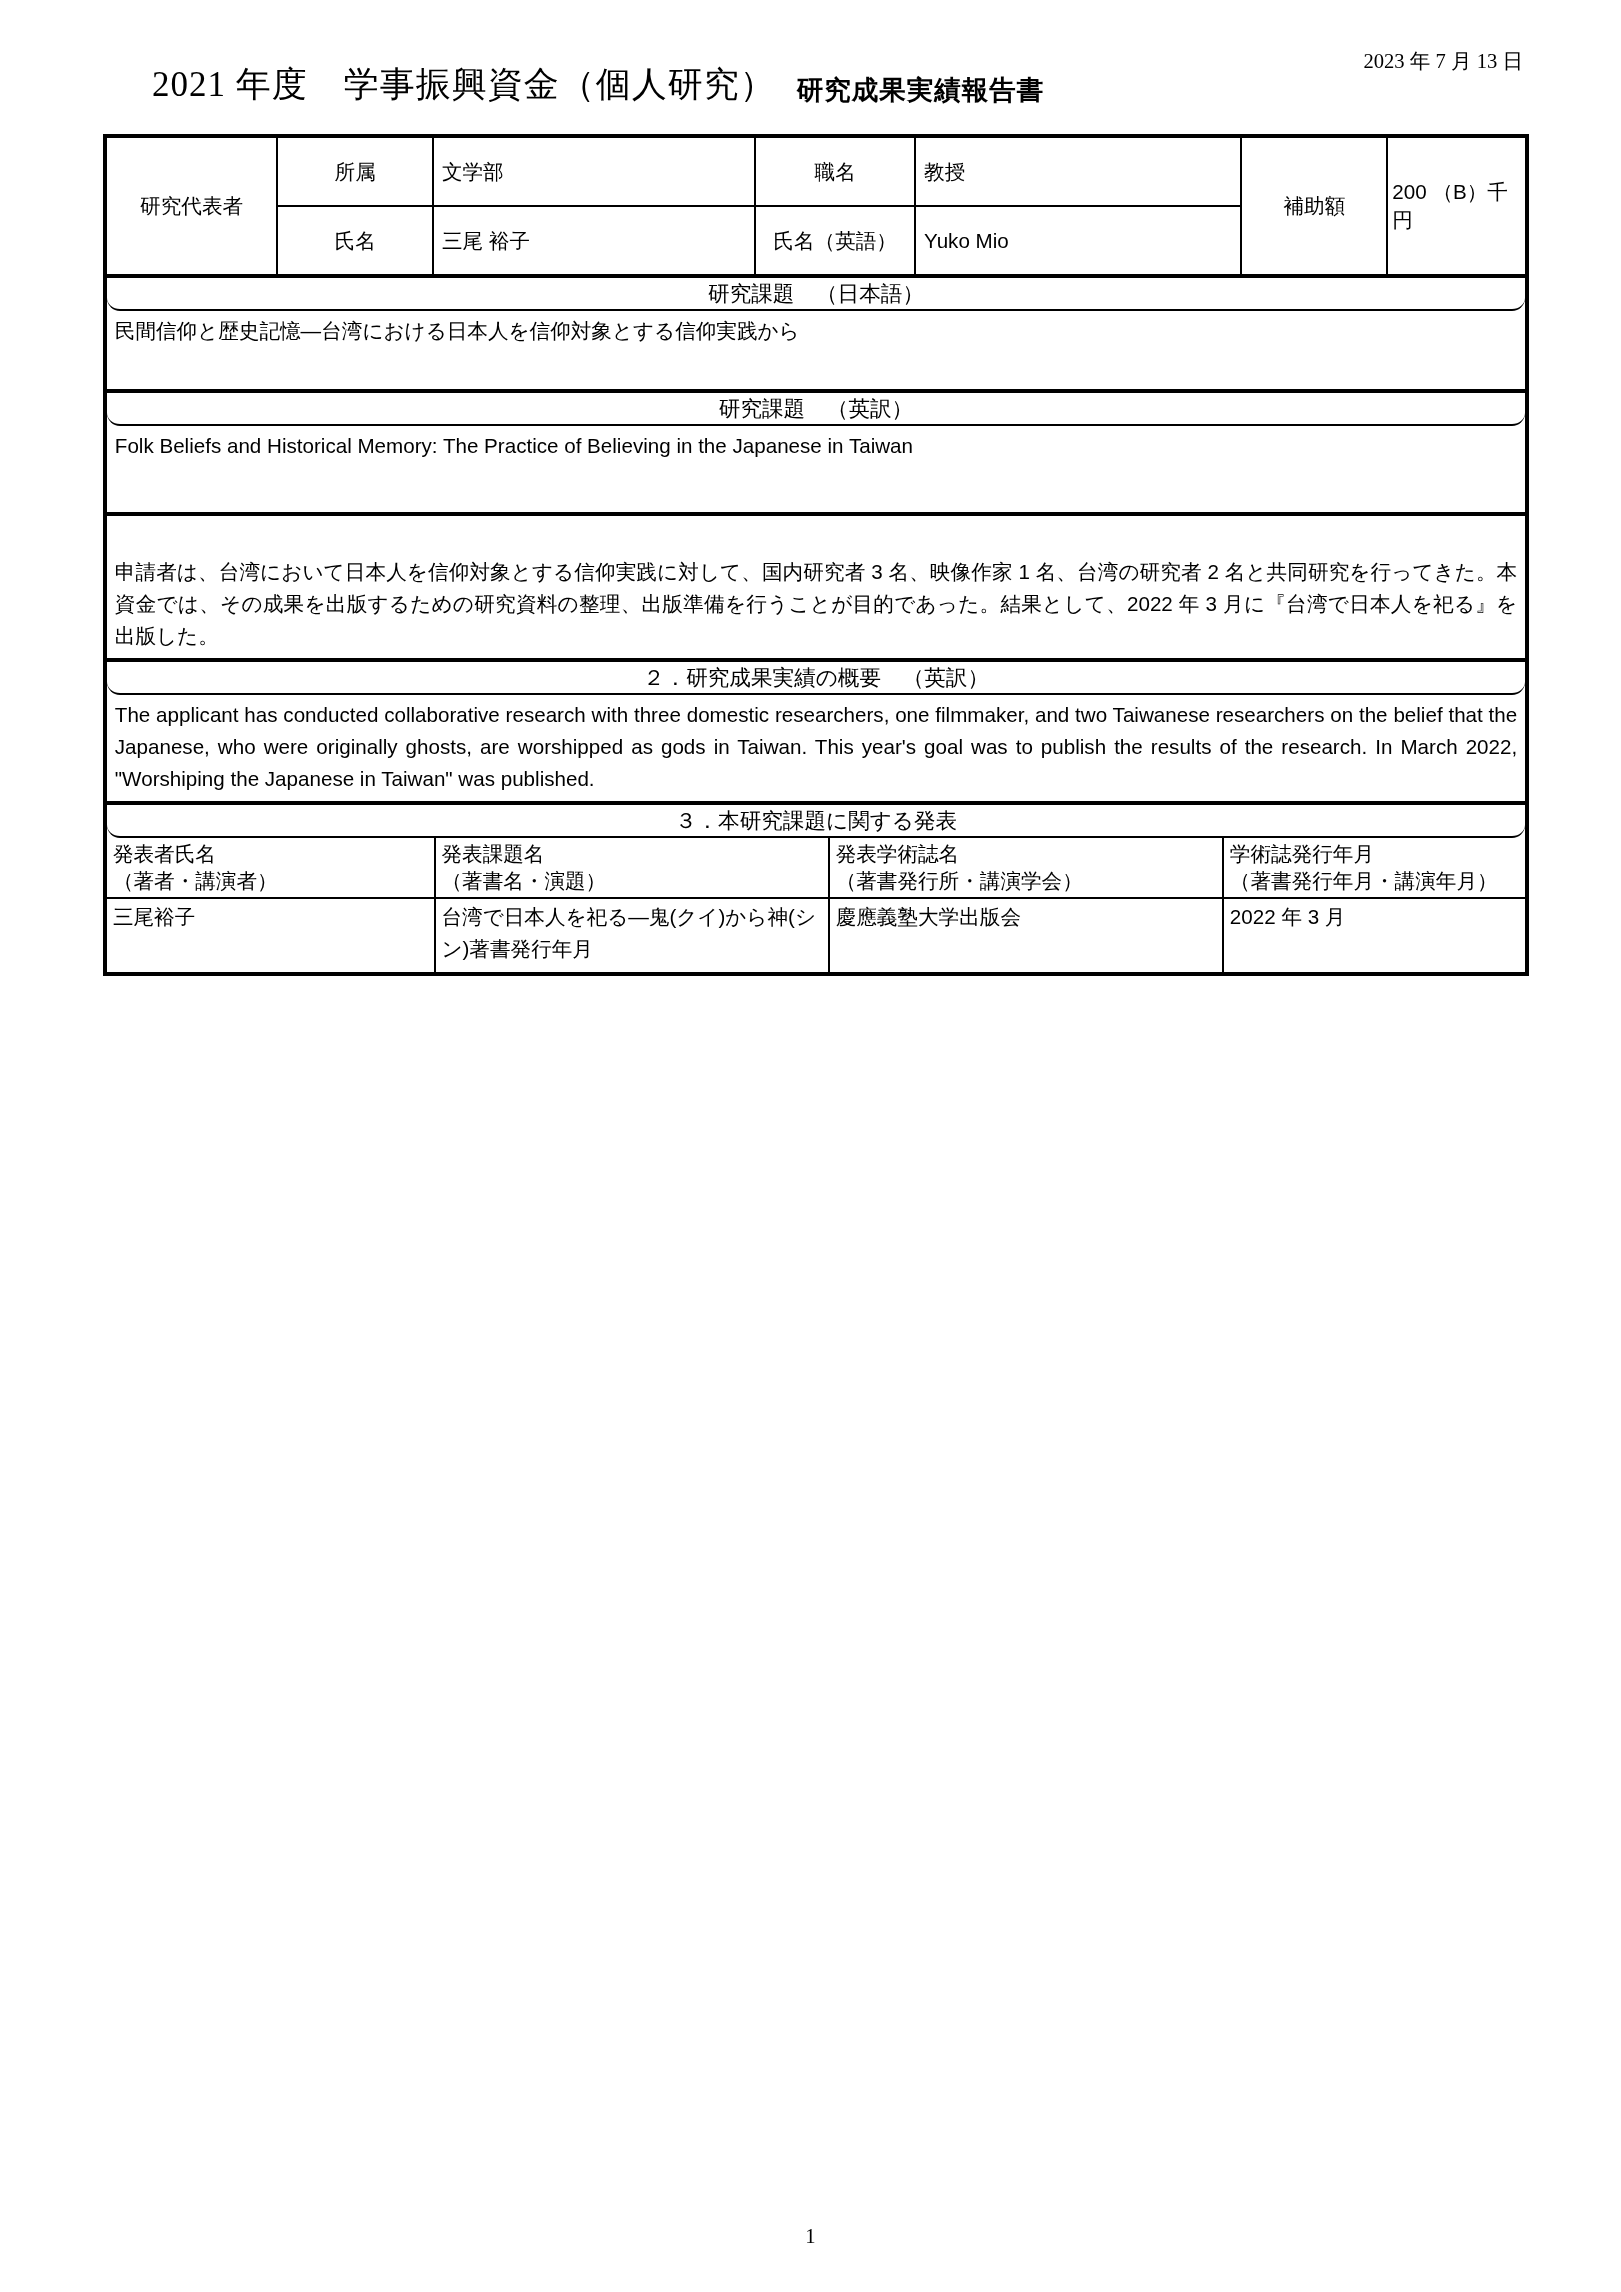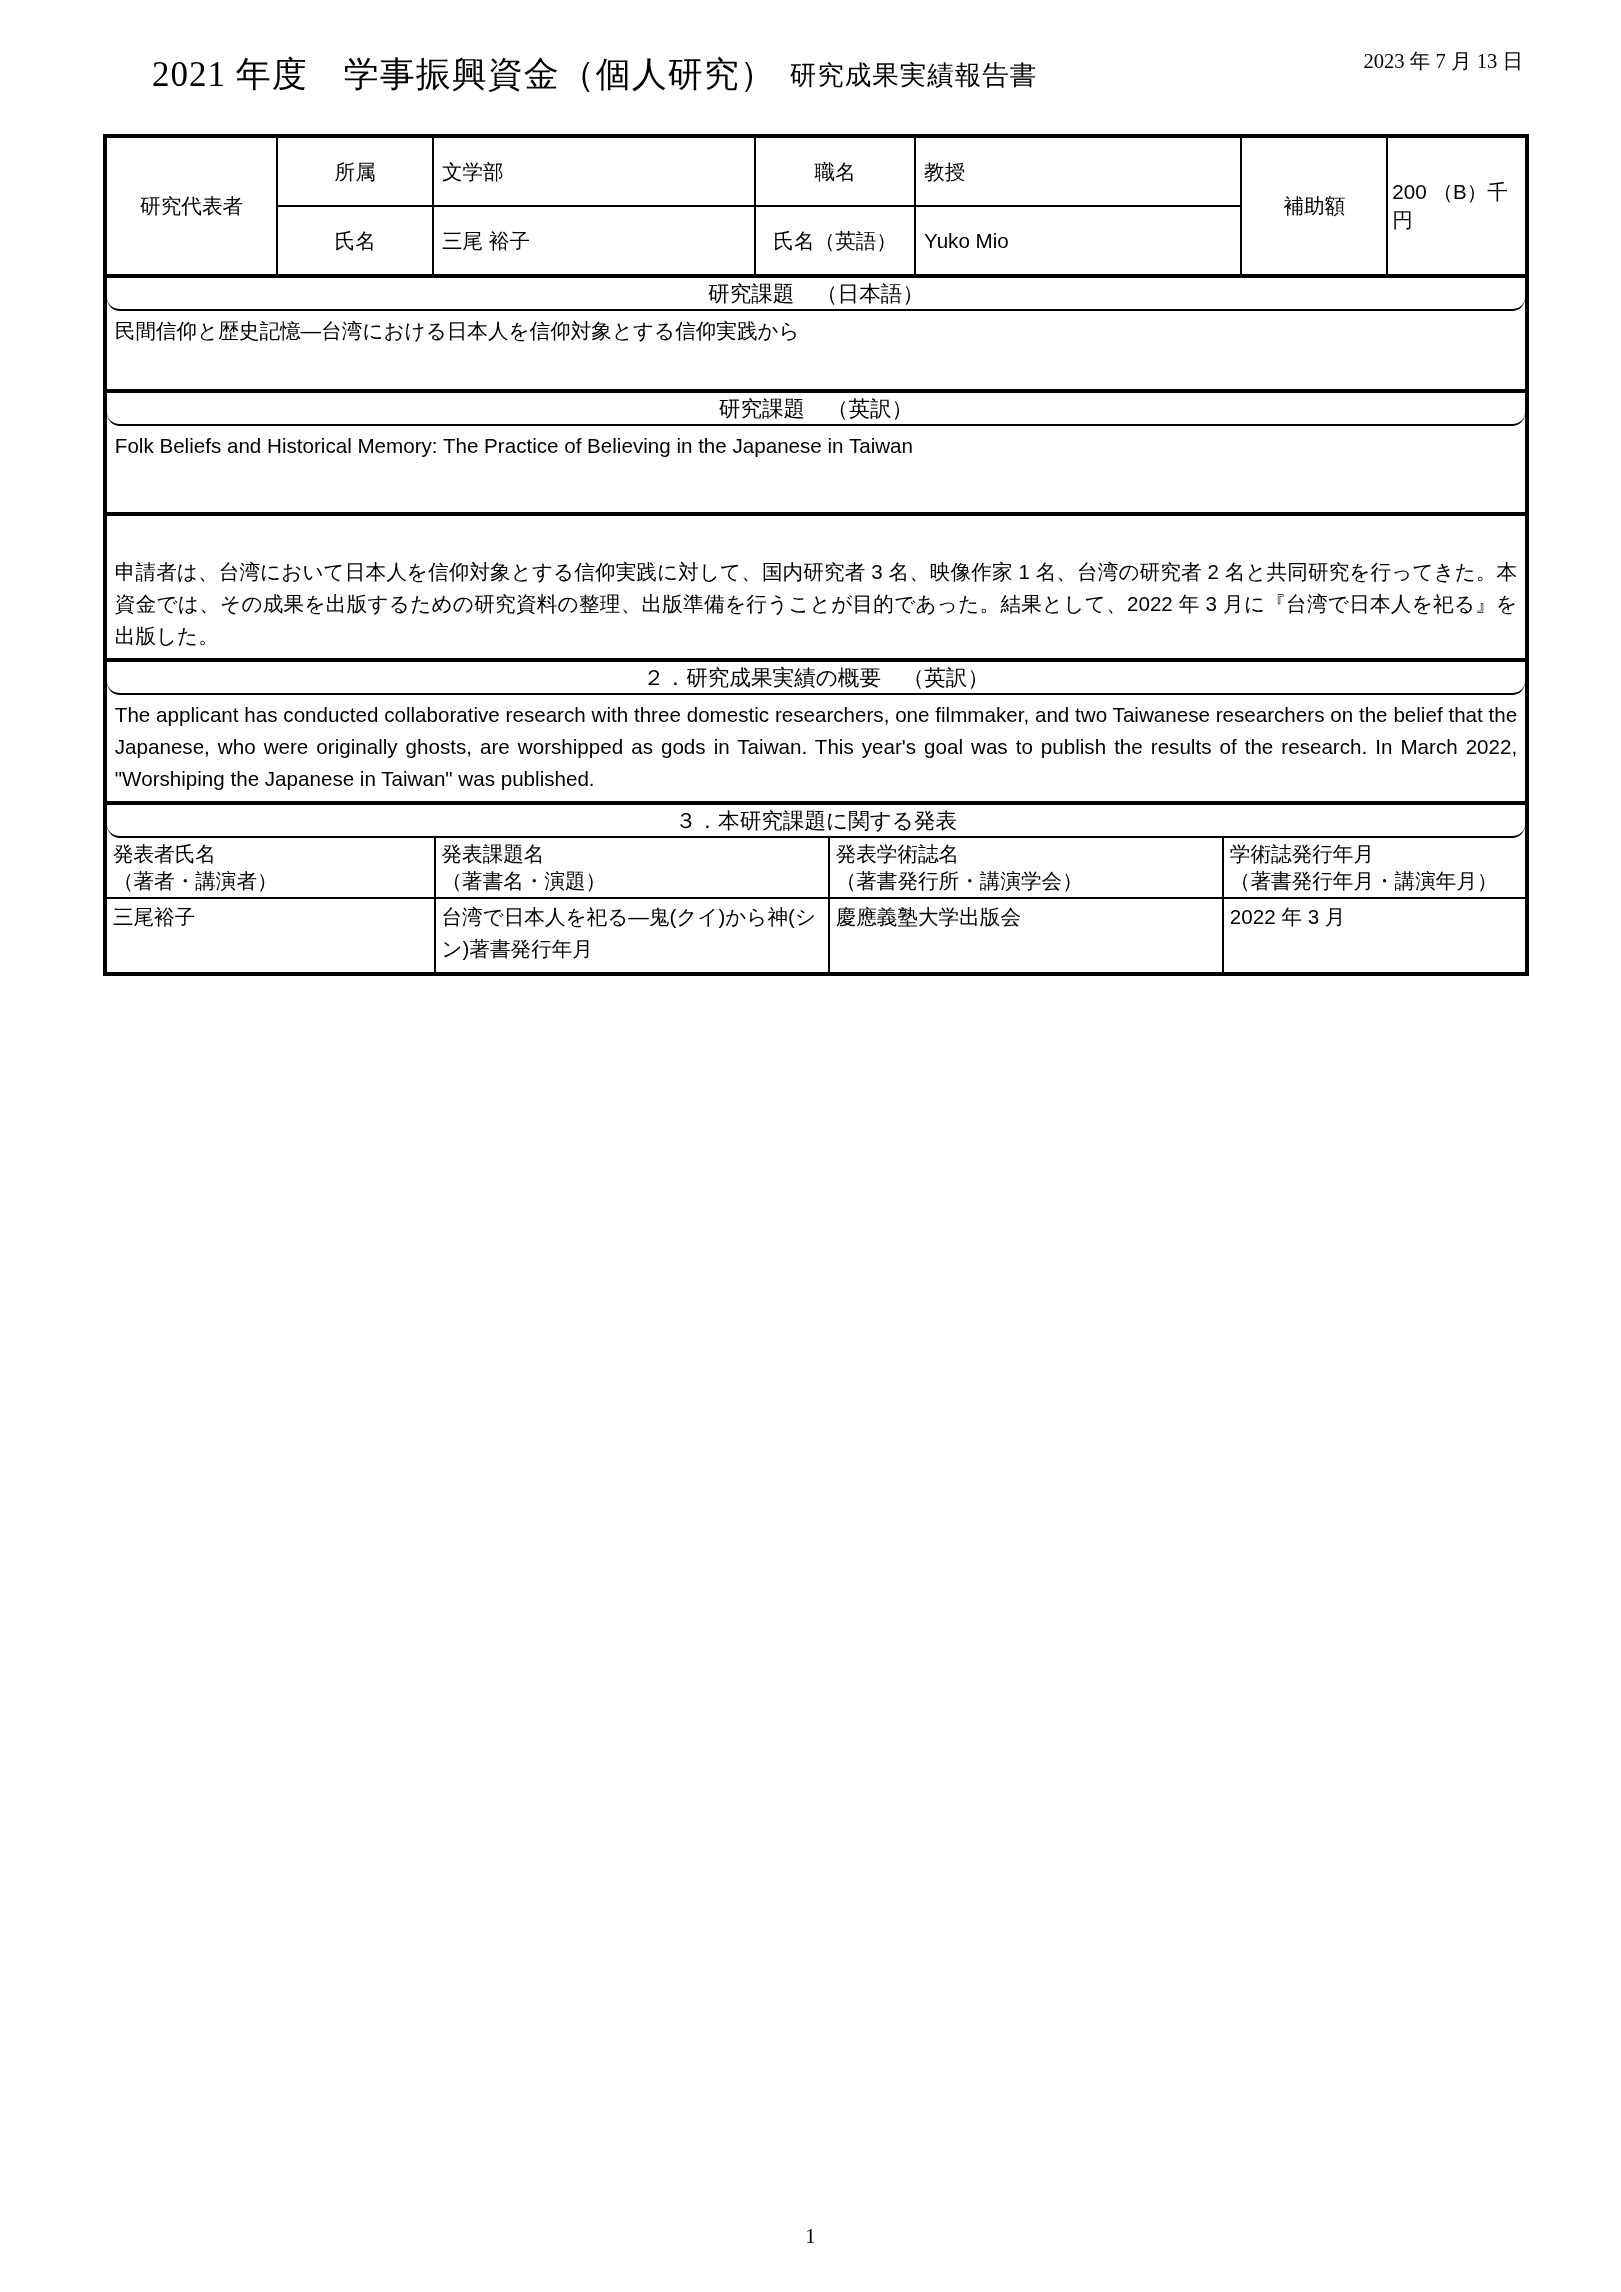--- a/index.html
+++ b/index.html
@@ -6,29 +6,29 @@
   html, body { background: #ffffff; }
   body {
     width: 1621px; height: 2293px;
     position: relative;
     font-family: "Liberation Sans", "DejaVu Sans", sans-serif;
     color: #000;
   }
 
   
   .page-header {
-    position: absolute; left: 152px; top: 51px; right: 98px;
-    display: flex; align-items: center; gap: 14px;
+    position: absolute; left: 152px; top: 61px; right: 98px;
+    display: flex; align-items: flex-end; gap: 21px;
   }
   .title-main {
     font-family: "Liberation Serif", "DejaVu Serif", serif;
     font-size: 35px; font-weight: 500; letter-spacing: 1px; white-space: nowrap;
   }
   .title-sub {
-    font-size: 26.5px; font-weight: normal; letter-spacing: 1px; white-space: nowrap;
+    font-size: 26.5px; font-weight: bold; letter-spacing: 1px; white-space: nowrap;
   }
   .doc-date {
     position: absolute; right: 98px; top: 47px;
     font-family: "Liberation Serif", "DejaVu Serif", serif;
     font-size: 20.6px; white-space: nowrap;
   }
 
   
   .doc {
     position: absolute; left: 103px; top: 134px; width: 1426px;

